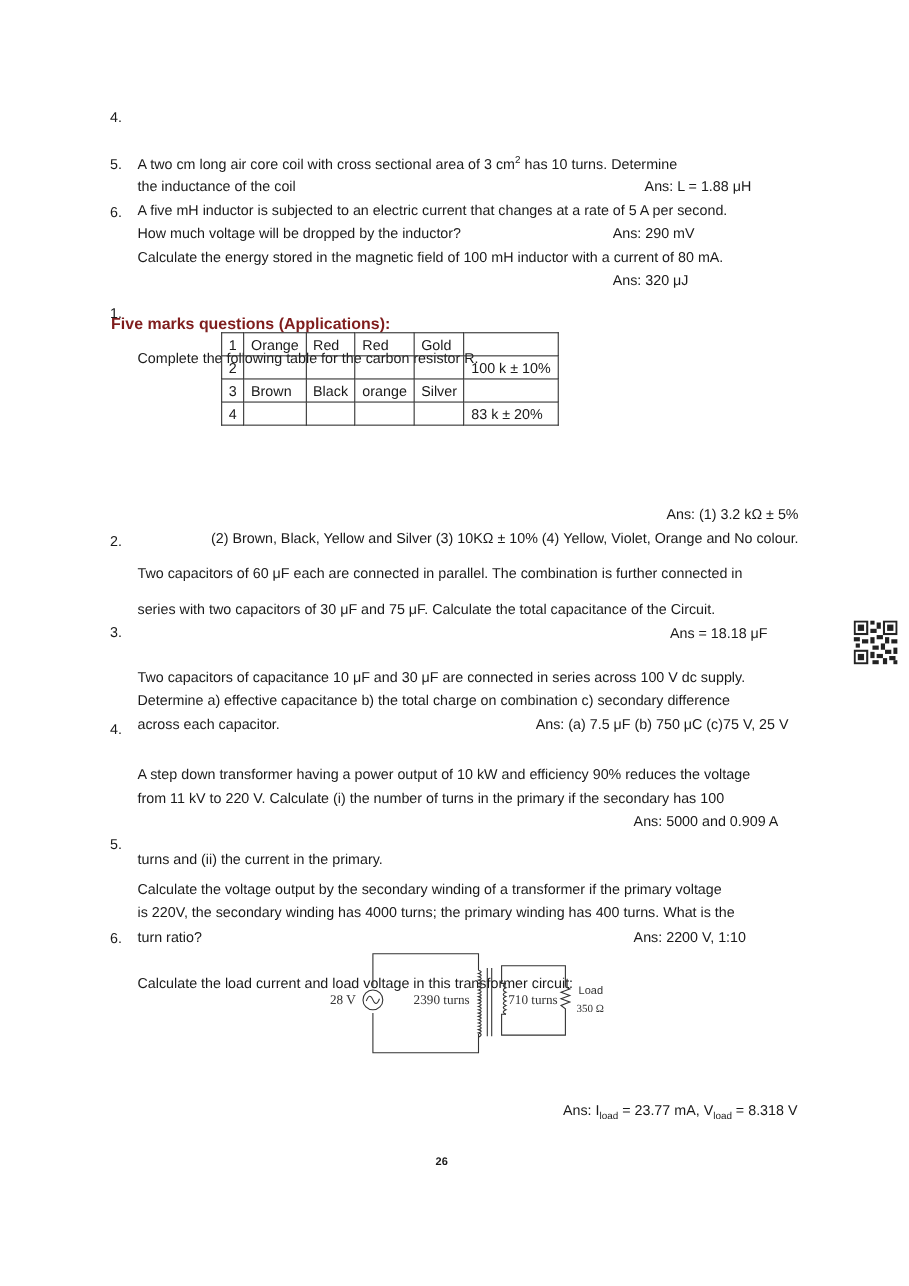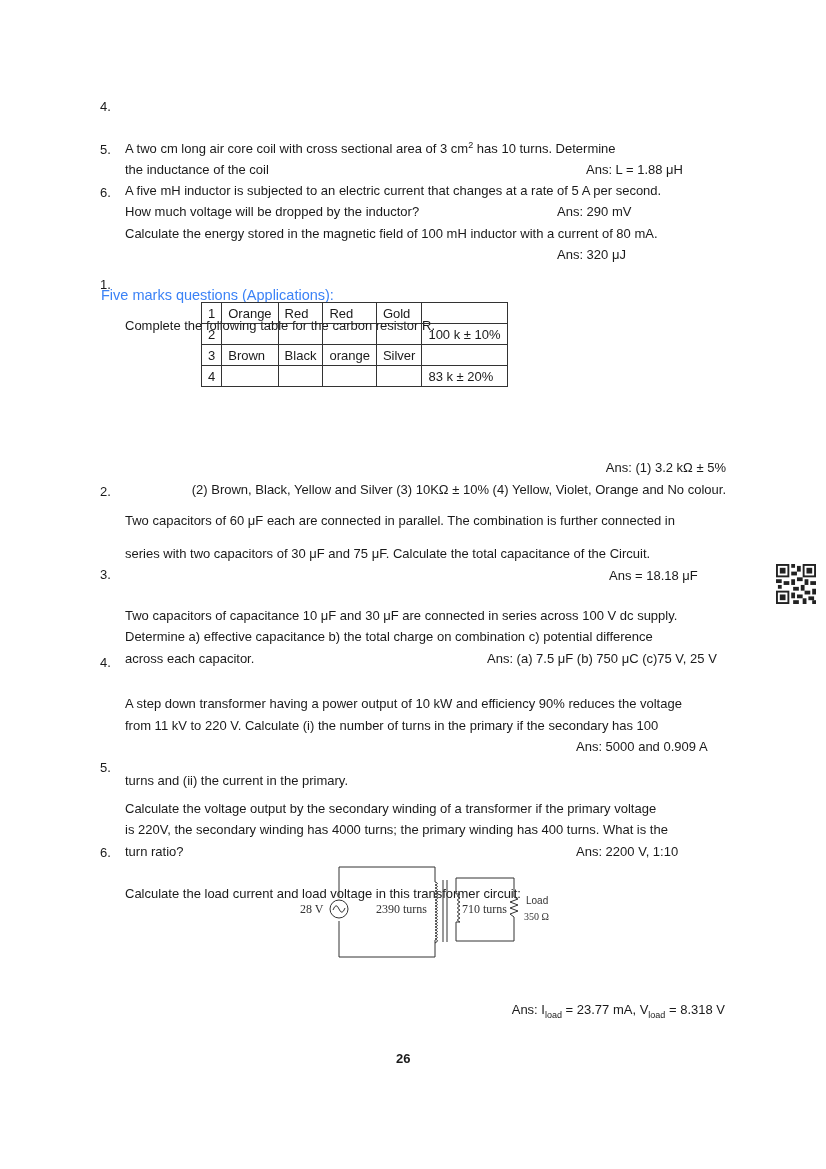--- a/index.html
+++ b/index.html
@@ -2,29 +2,29 @@
 <html><head>
 <meta charset="utf-8">
 <style>
   html, body { margin: 0; padding: 0; background: #ffffff; }
   body { width: 826px; height: 1169px; position: relative; overflow: hidden;
          font-family: "Liberation Sans", sans-serif; color: #1a1a1a; font-size: 13px; }
   .abs { position: absolute; white-space: nowrap; margin-top: 41px; }
   .num { position: absolute; left: 100px; }
   .txt { position: absolute; left: 125px; }
   .ans { position: absolute; }
-  .heading { position: absolute; left: 101px; top: 246px; color: #3b82f6; font-weight: normal; font-size: 14.5px; }
+  .heading { position: absolute; left: 101px; top: 246px; color: #7f1d1d; font-weight: bold; font-size: 14.5px; }
   table.res { position: absolute; left: 201px; top: 302px; border-collapse: collapse; font-size: 13px; }
   table.res td { border: 1px solid #333; height: 20px; padding: 0 6px; }
   table.res td.c { text-align: center; }
   .c0 { width: 37px; } .c1 { width: 63px; } .c2 { width: 56px; } .c3 { width: 55px; } .c4 { width: 55px; } .c5 { width: 80px; }
   sup, sub { font-size: 9px; }
   .qr { position: absolute; left: 776px; top: 564px; width: 40px; height: 40px; }
   .circuit { position: absolute; left: 296px; top: 862px; }
-  .pagenum { position: absolute; left: 396px; top: 1051px; font-weight: bold; font-size: 13px; }
+  .pagenum { position: absolute; left: 396px; top: 1051px; font-weight: bold; font-size: 10px; }
 </style>
 </head>
 <body>
 
 <div class="num" style="top:99px">4.</div>
 <div class="txt abs" style="top:99px"><span>A two cm long air core coil with cross sectional area of 3 cm</span><sup>2</sup><span> has 10 turns. Determine</span></div>
 <div class="txt abs" style="top:121px">the inductance of the coil</div>
 <div class="ans abs" style="left:586px;top:121px">Ans: L = 1.88 μH</div>
 
 <div class="num" style="top:142px">5.</div>
@@ -81,21 +81,21 @@
 <div class="ans abs" style="right:100px;top:419px">Ans: (1) 3.2 kΩ ±  5%</div>
 <div class="ans abs" style="right:100px;top:441px">(2) Brown, Black, Yellow and Silver (3) 10KΩ ± 10%  (4) Yellow, Violet, Orange and No colour.</div>
 
 <div class="num" style="top:484px">2.</div>
 <div class="txt abs" style="top:472px">Two capacitors of 60 μF each are connected in parallel. The combination is further connected in</div>
 <div class="txt abs" style="top:505px">series with two capacitors of 30 μF and 75 μF. Calculate the total capacitance of the Circuit.</div>
 <div class="ans abs" style="left:609px;top:527px">Ans = 18.18 μF</div>
 
 <div class="num" style="top:567px">3.</div>
 <div class="txt abs" style="top:567px">Two capacitors of capacitance 10 μF and 30 μF are connected in series across 100  V dc supply.</div>
-<div class="txt abs" style="top:588px">Determine a) effective capacitance b) the total charge on combination c) potential difference</div>
+<div class="txt abs" style="top:588px">Determine a) effective capacitance b) the total charge on combination c) secondary difference</div>
 <div class="txt abs" style="top:610px">across each capacitor.</div>
 <div class="ans abs" style="left:487px;top:610px">Ans: (a) 7.5 μF (b) 750 μC (c)75  V, 25  V</div>
 
 <svg class="qr" viewBox="0 0 21 21">
   <rect width="21" height="21" fill="#fff"></rect>
   <g fill="#222">
     <rect x="0" y="0" width="7" height="7"></rect>
       <rect x="1" y="1" width="5" height="5" fill="#fff"></rect>
       <rect x="2" y="2" width="3" height="3"></rect>
     <rect x="14" y="0" width="7" height="7"></rect>

